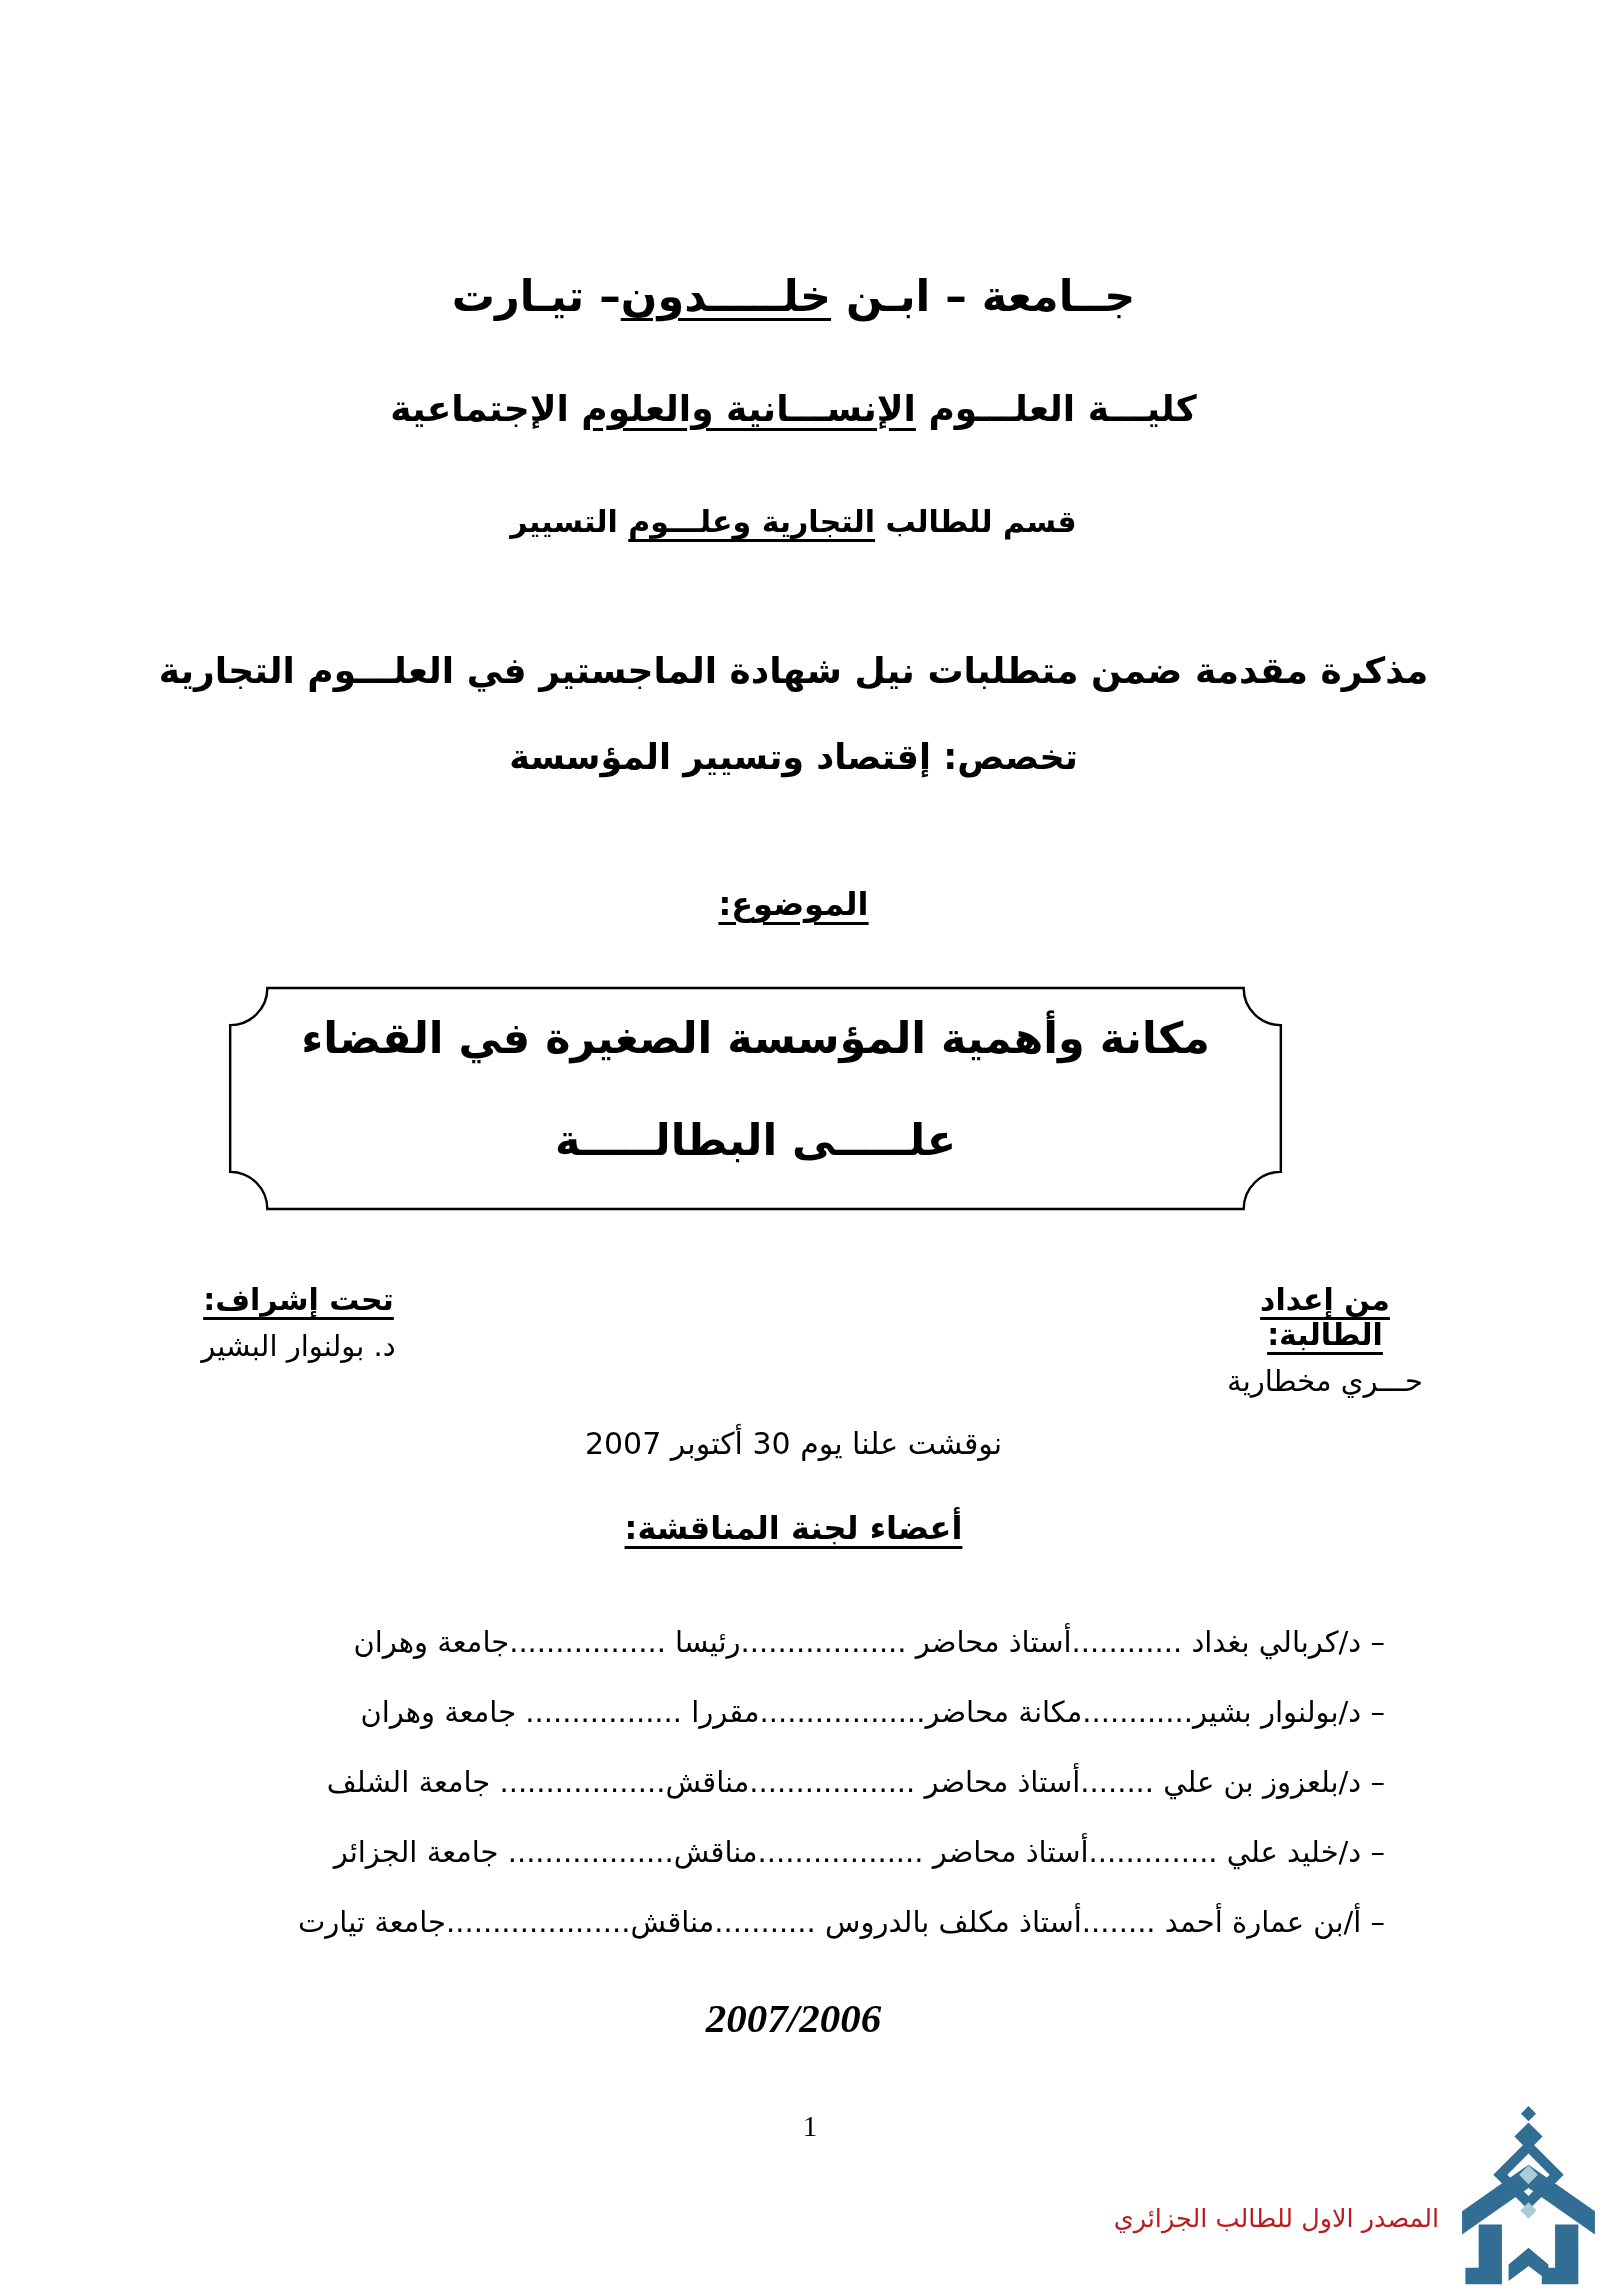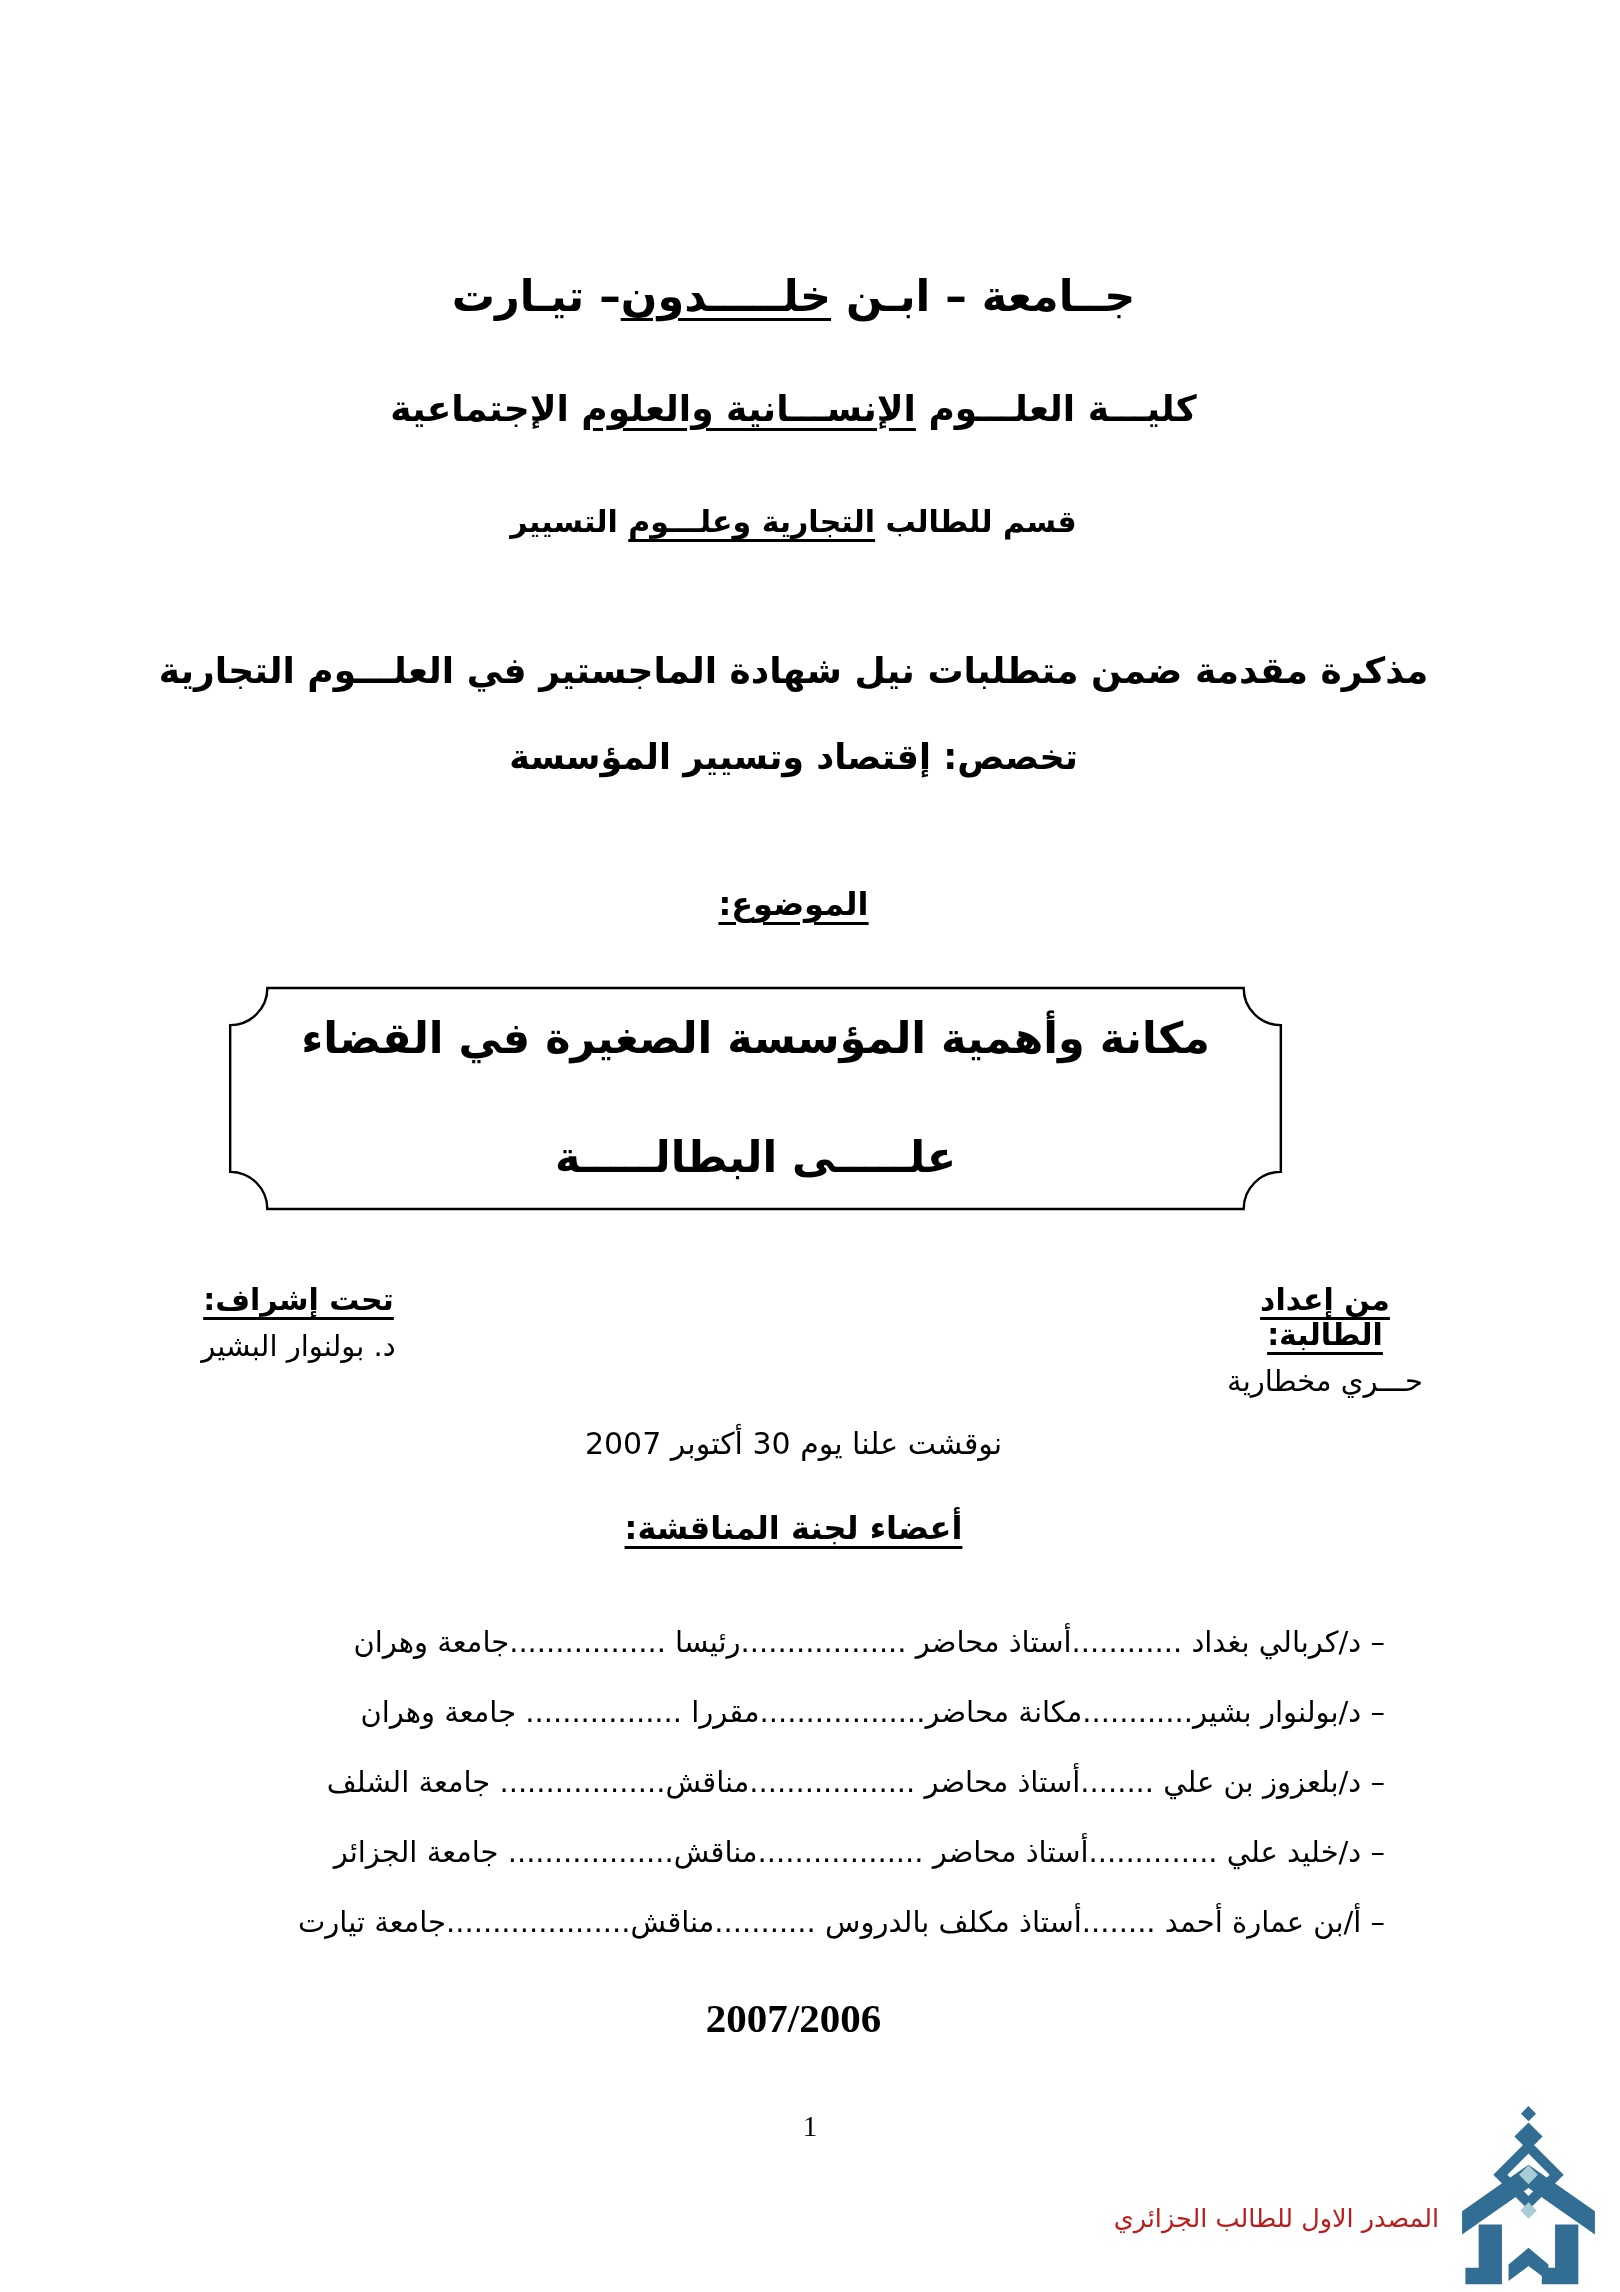--- a/index.html
+++ b/index.html
@@ -23,35 +23,35 @@
   .dep-line{top:504px;font-size:30px;}
   .memo-line{top:650px;font-size:36px;}
   .spec-line{top:737px;font-size:35px;}
   .subject-label{top:885px;font-size:32px;}
 
   .title-box{left:227px;top:986px;width:1057px;height:186px;}
   .title-box svg{position:absolute;left:0;top:0;}
   .box-line{position:absolute;left:0;width:100%;text-align:center;
             font-size:43px;font-weight:bold;direction:rtl;}
   .box-line1{top:27.4px;}
-  .box-line2{top:146px;text-align:center;}
+  .box-line2{top:129px;text-align:center;}
 
   .prep-label{font-size:30px;font-weight:bold;text-decoration:underline;
               text-underline-offset:6.9px;text-decoration-thickness:2.9px;}
   .prep-name{font-size:29px;margin-top:11.8px;}
   .prep-right{right:170px;top:1282px;width:250px;text-align:center;}
   .prep-left{left:181px;top:1282px;width:235px;text-align:center;}
 
   .date-line{top:1426px;font-size:30px;}
   .committee-heading{top:1509px;font-size:32px;}
   .committee-rows{right:235px;top:1607px;direction:rtl;text-align:right;
                   font-size:29px;line-height:70px;white-space:nowrap;}
 
   .year-line{top:1994px;font-size:41px;font-weight:bold;
-             font-family:"Liberation Serif","DejaVu Serif",serif;}
+             font-family:"Liberation Serif","DejaVu Serif",serif;font-style:italic;}
   .page-number{left:0;right:0;top:2110px;text-align:center;font-size:29px;
                font-family:"Liberation Serif","DejaVu Serif",serif;}
 
   .brand-footer{right:7.8px;top:2105px;width:510px;height:186px;}
   .brand-text{position:absolute;right:169px;top:43px;
               font-family:"Liberation Serif","DejaVu Serif",serif;
               font-weight:bold;font-size:45px;letter-spacing:2px;white-space:nowrap;}
   .brand-tagline{position:absolute;right:173px;top:98px;direction:rtl;
                  font-size:25.5px;white-space:nowrap;}
   .brand-mark{position:absolute;right:0;top:0;}

